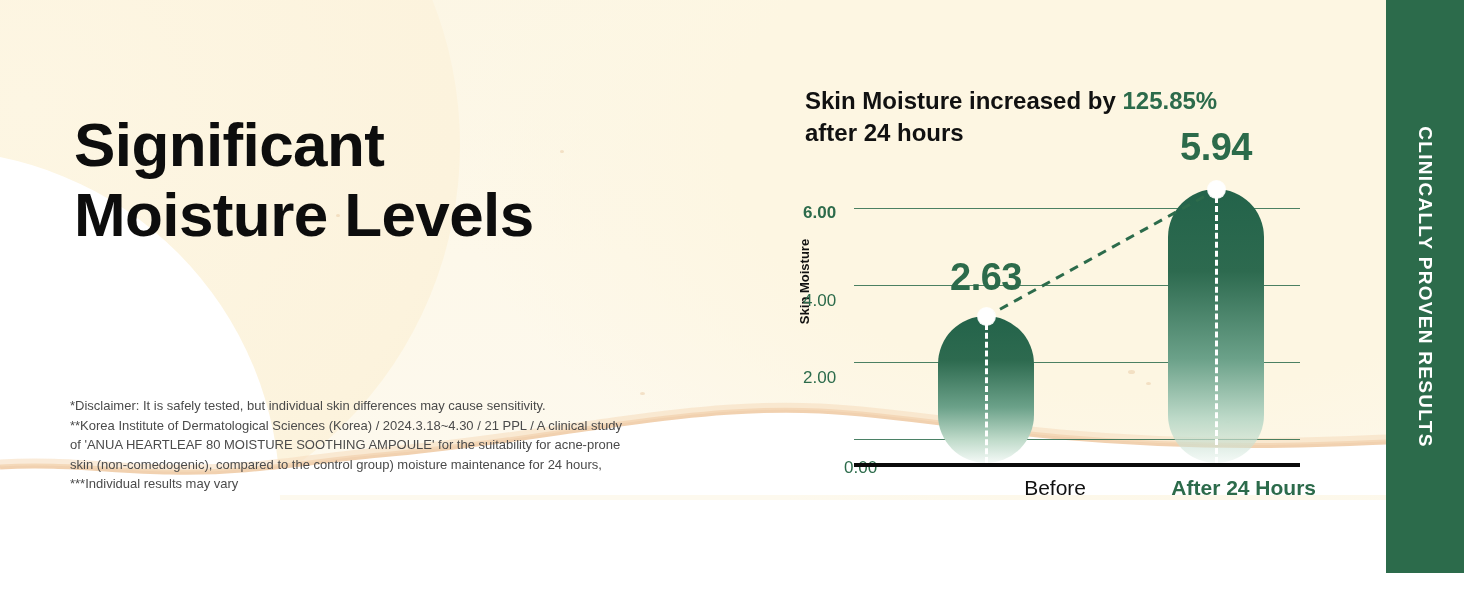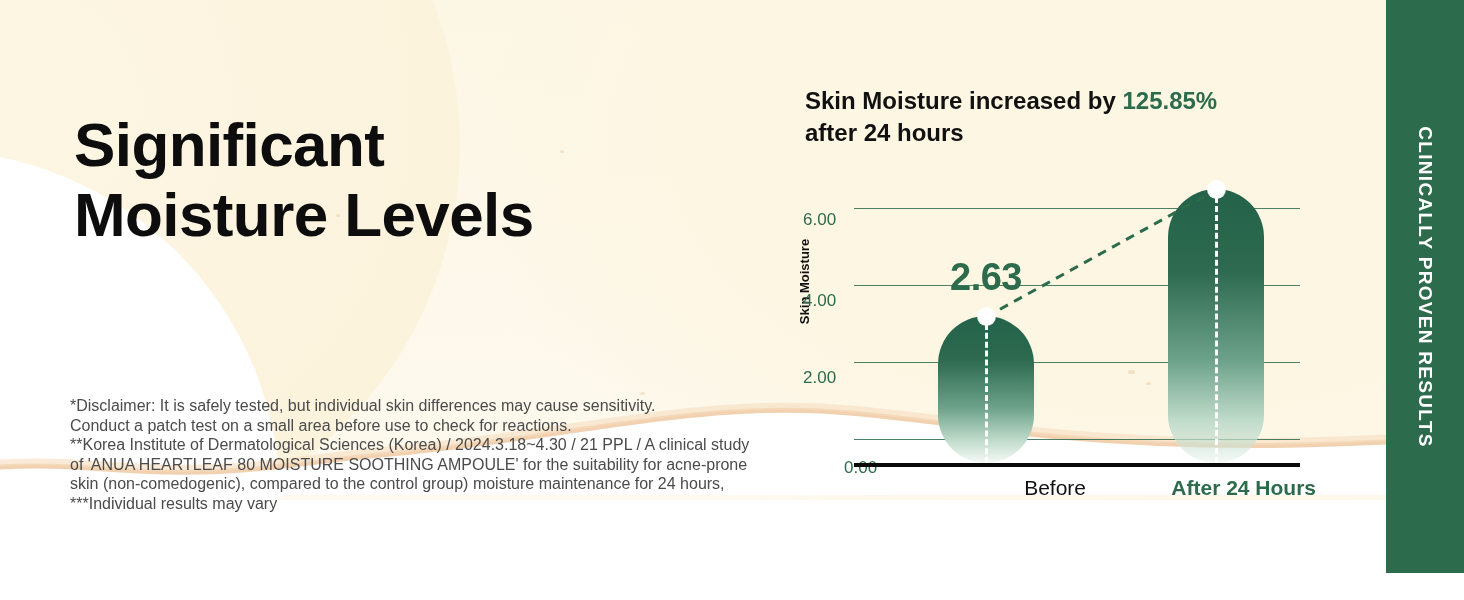--- a/index.html
+++ b/index.html
@@ -101,21 +101,21 @@
     color: #0d0d0d;
   }
   .headline span { display: block; }
 
   
   .disclaimer {
     position: absolute;
     left: 70px;
     top: 396px;
     width: 690px;
-    font-size: 16px;
+    font-size: 13px;
     line-height: 19.6px;
     color: #4b4b4b;
   }
   .disclaimer p { margin: 0; }
 
   
   .chart-block {
     position: absolute;
     left: 770px;
     top: 78px;
@@ -281,21 +281,20 @@
              C1370,64 1420,62 1464,59" fill="none" stroke="#f6ddbf" stroke-width="7" opacity="0.6"></path>
   </svg>
 
   <h1 class="headline">
     <span>Significant</span>
     <span>Moisture Levels</span>
   </h1>
 
   <div class="disclaimer">
     <p>*Disclaimer: It is safely tested, but individual skin differences may cause sensitivity.</p>
-    <p>Conduct a patch test on a small area before use to check for reactions.</p>
     <p>**Korea Institute of Dermatological Sciences (Korea) / 2024.3.18~4.30 / 21 PPL / A clinical study</p>
     <p>of 'ANUA HEARTLEAF 80 MOISTURE SOOTHING AMPOULE' for the suitability for acne-prone</p>
     <p>skin (non-comedogenic), compared to the control group) moisture maintenance for 24 hours,</p>
     <p>***Individual results may vary</p>
   </div>
 
   <div class="chart-block">
 
     <div class="chart-title">
       <span>Skin Moisture increased by </span><span class="pct">125.85%</span><br>
@@ -304,41 +303,42 @@
 
     <div class="plot">
 
       <div class="ylabel">Skin Moisture</div>
 
       <div class="gridline" style="top:130px;"></div>
       <div class="gridline" style="top:207px;"></div>
       <div class="gridline" style="top:284px;"></div>
       <div class="gridline" style="top:361px;"></div>
 
-      <div class="ytick" style="top:132px;">6.00</div>
+      <div class="ytick" style="top:125px;font-weight:bold;">6.00</div>
       <div class="ytick" style="top:213px;">4.00</div>
       <div class="ytick" style="top:290px;">2.00</div>
       <div class="ytick" style="top:380px;margin-left:41px;">0.00</div>
 
       <div class="bar" style="left:168px; top:238px; width:96px; height:147px;">
         <div class="dash"></div>
       </div>
 
       <div class="bar" style="left:398px; top:111px; width:96px; height:274px;">
         <div class="dash"></div>
       </div>
 
       <svg class="trend" viewBox="0 0 560 450">
         <line x1="216" y1="239" x2="446" y2="112" stroke="#2c6b4b" stroke-width="3" stroke-dasharray="9 7" stroke-linecap="butt"></line>
       </svg>
 
       <div class="dot" style="left:207.5px; top:230px;"></div>
       <div class="dot" style="left:437.5px; top:103px;"></div>
 
       <div class="value-label" style="left:116px; top:178px; width:200px;">2.63</div>
+      <div class="value-label" style="left:346px; top:48px; width:200px;">5.94</div>
 
       <div class="axis-base"></div>
 
       <div class="xlabel before" style="left:116px;">Before</div>
       <div class="xlabel after" style="left:346px;">After 24 Hours</div>
 
     </div>
   </div>
 
   <div class="banner">

